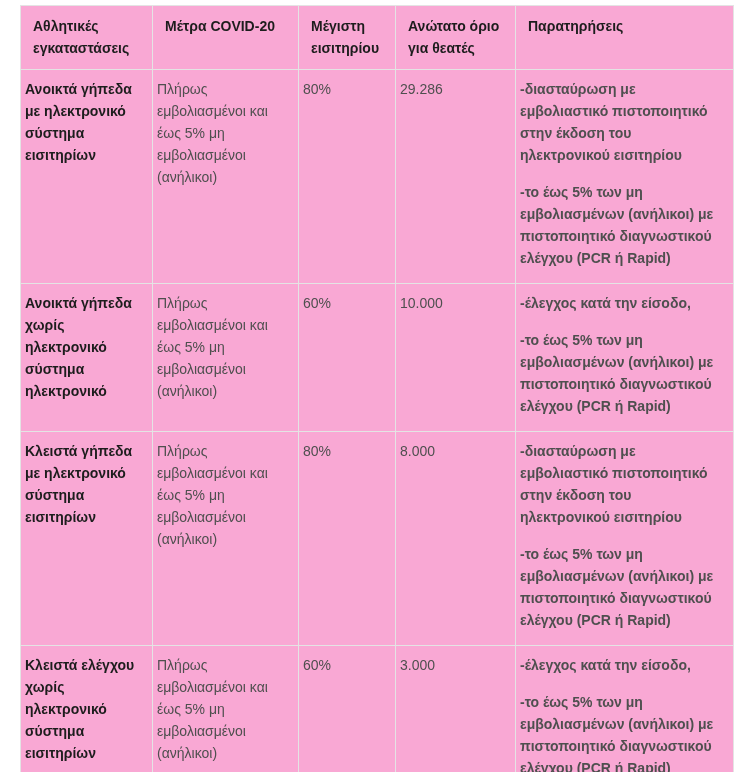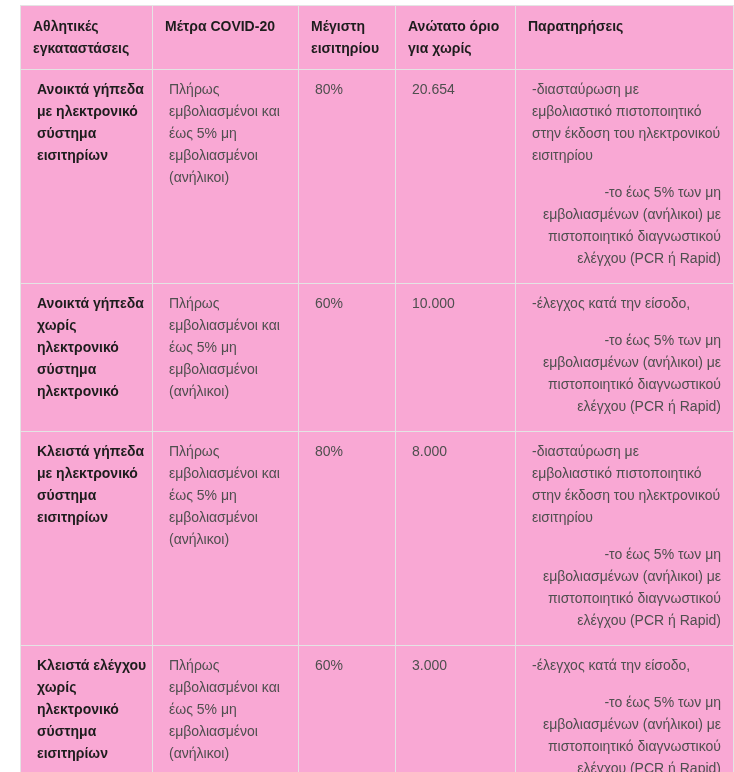--- a/index.html
+++ b/index.html
@@ -23,68 +23,68 @@
     background: #f9a8d4;
   }
   th, td {
     border: 1px solid #e4e4e4;
     vertical-align: top;
     text-align: left;
     font-size: 14px;
     line-height: 22px;
     font-weight: 400;
     color: #4f4f4f;
-    padding: 8px 12px 14px 16px;
+    padding: 8px 12px 14px 4px;
     word-wrap: break-word;
   }
   th {
     font-weight: 700;
     color: #1d1d1d;
     padding: 9px 12px 10px 12px;
   }
   td.facility {
     font-weight: 700;
     color: #1d1d1d;
     padding-right: 5px;
   }
   .note {
     margin: 0 0 15px 0;
+    font-weight: bold;
   }
   .note:last-child {
     margin-bottom: 0;
-    text-align: right;
   }
 </style>
 </head>
 <body>
 
 <div class="page">
   <table class="covid">
     <colgroup>
       <col style="width:132px">
       <col style="width:146px">
       <col style="width:97px">
       <col style="width:120px">
       <col style="width:218px">
     </colgroup>
     <thead>
       <tr>
         <th>Αθλητικές εγκαταστάσεις</th>
         <th>Μέτρα COVID-20</th>
         <th>Μέγιστη εισιτηρίου</th>
-        <th>Ανώτατο όριο για χωρίς</th>
+        <th>Ανώτατο όριο για θεατές</th>
         <th>Παρατηρήσεις</th>
       </tr>
     </thead>
     <tbody>
       <tr>
         <td class="facility">Ανοικτά γήπεδα με ηλεκτρονικό σύστημα εισιτηρίων</td>
         <td>Πλήρως εμβολιασμένοι και έως 5% μη εμβολιασμένοι (ανήλικοι)</td>
         <td>80%</td>
-        <td>20.654</td>
+        <td>29.286</td>
         <td>
           <p class="note">-διασταύρωση με εμβολιαστικό πιστοποιητικό στην έκδοση του ηλεκτρονικού εισιτηρίου</p>
           <p class="note">-το έως 5% των μη εμβολιασμένων (ανήλικοι) με πιστοποιητικό διαγνωστικού ελέγχου (PCR ή Rapid)</p>
         </td>
       </tr>
       <tr>
         <td class="facility">Ανοικτά γήπεδα χωρίς ηλεκτρονικό σύστημα ηλεκτρονικό</td>
         <td>Πλήρως εμβολιασμένοι και έως 5% μη εμβολιασμένοι (ανήλικοι)</td>
         <td>60%</td>
         <td>10.000</td>

